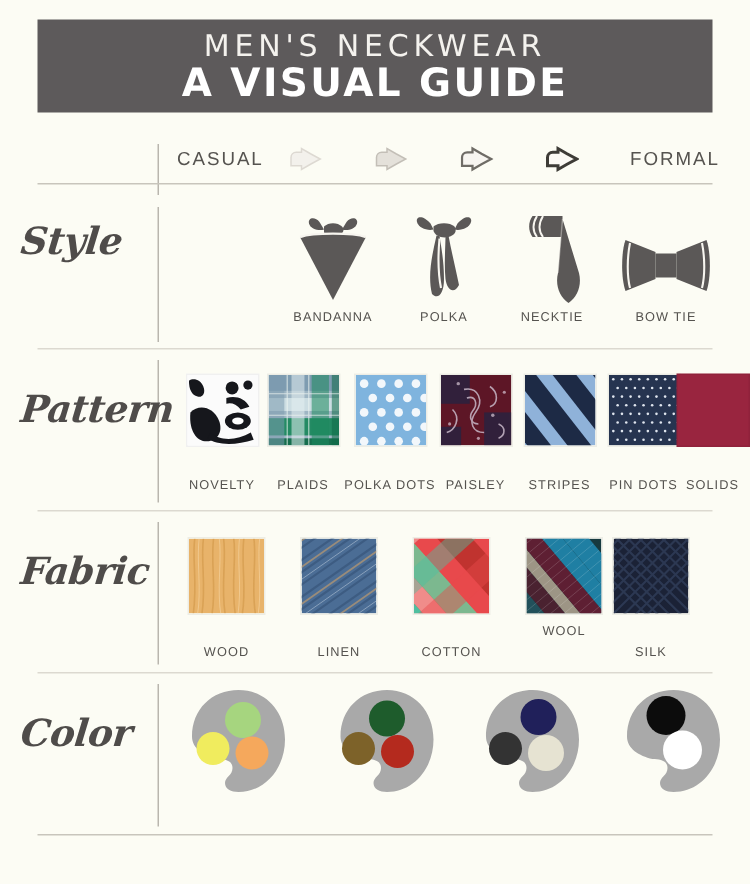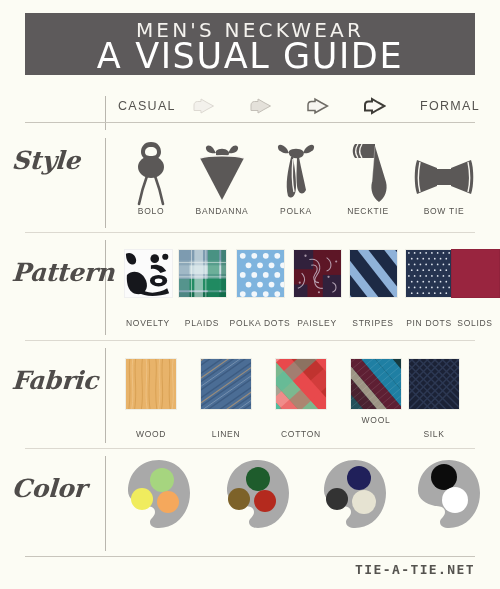--- a/index.html
+++ b/index.html
@@ -17,22 +17,22 @@
     position:absolute;left:25px;top:13px;width:450px;height:62px;
     background:#5d5a5b;
     display:flex;flex-direction:column;align-items:center;justify-content:center;
   }
   .title-1{
     color:#f4f2ee;font-size:20px;letter-spacing:3.2px;
     font-family:"DejaVu Sans", sans-serif;font-weight:400;
     line-height:22px;
   }
   .title-2{
-    color:#ffffff;font-size:35px;letter-spacing:1.6px;
-    font-family:"DejaVu Sans", sans-serif;font-weight:normal;
+    color:#ffffff;font-size:26px;letter-spacing:1.6px;
+    font-family:"DejaVu Sans", sans-serif;font-weight:bold;
     line-height:28px;margin-top:1px;
   }
 
   
   .scalerow{
     position:absolute;left:0;top:96px;width:500px;height:26px;text-align:right;
   }
   .scale-casual{
     position:absolute;left:118px;top:3px;
     font-size:12.5px;letter-spacing:1.3px;color:#55534f;
@@ -141,32 +141,20 @@
   <div class="vdiv" style="top:456px;height:95px;"></div>
 
   <div class="hrule strong" style="top:122px;"></div>
   <div class="hrule" style="top:232px;"></div>
   <div class="hrule" style="top:340px;"></div>
   <div class="hrule" style="top:448px;"></div>
   <div class="hrule strong" style="top:556px;"></div>
 
   <div class="rowlabel" style="top:146px;">Style</div>
 
-  <div class="cell" style="left:113px;top:140px;width:76px;">
-    <div class="style-ico">
-      <svg width="56" height="66" viewBox="0 0 56 66">
-        <path d="M28 2 C21 2 18 7 18 12 C18 17 22 20 28 20 C34 20 38 17 38 12 C38 7 35 2 28 2 Z
-                 M28 7 C32 7 34 9 34 12 C34 15 32 16 28 16 C24 16 22 15 22 12 C22 9 24 7 28 7 Z" fill="#5b5857"></path>
-        <ellipse cx="28" cy="27" rx="13" ry="11" fill="#5b5857"></ellipse>
-        <path d="M24 36 C21 44 18 54 16 64" stroke="#5b5857" stroke-width="2.6" fill="none" stroke-linecap="round"></path>
-        <path d="M32 36 C35 44 38 54 40 64" stroke="#5b5857" stroke-width="2.6" fill="none" stroke-linecap="round"></path>
-      </svg>
-    </div>
-    <div class="cell-caption">BOLO</div>
-  </div>
 
   <div class="cell" style="left:184px;top:140px;width:76px;">
     <div class="style-ico">
       <svg width="62" height="66" viewBox="0 0 62 66">
         <path d="M22 8 C19 4 14 5 15 9 C16 13 22 14 25 13 Z" fill="#5b5857"></path>
         <path d="M40 8 C43 4 48 5 47 9 C46 13 40 14 37 13 Z" fill="#5b5857"></path>
         <path d="M25 11 C28 8 34 8 37 11 C39 13 38 16 34 17 C30 18 27 17 25 15 Z" fill="#5b5857"></path>
         <path d="M9 18 C18 15 44 15 53 18 L31 60 Z" fill="#5b5857"></path>
         <path d="M9 18 C18 15 44 15 53 18" stroke="#f7f5ef" stroke-width="1.6" fill="none"></path>
       </svg>
@@ -618,15 +606,14 @@
       <svg width="70" height="76" viewBox="0 0 70 76">
         <path d="M35 2 C53 2 66 16 66 35 C66 54 53 70 35 70 C30 70 26 68 26 64 C26 60 31 59 31 54
                  C31 49 26 48 21 48 C12 46 4 41 4 33 C4 15 17 2 35 2 Z" fill="#a9a9a9"></path>
         <circle cx="30" cy="19" r="13" fill="#0c0c0c"></circle>
         <circle cx="41" cy="42" r="13" fill="#ffffff"></circle>
       </svg>
     </div>
     <div class="cell-caption"></div>
   </div>
 
-  <div class="footer">TIE-A-TIE.NET</div>
 
 </div>
 
 </body></html>

